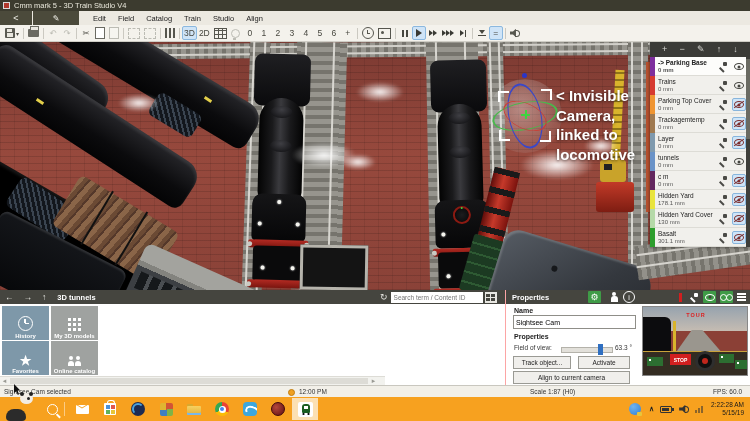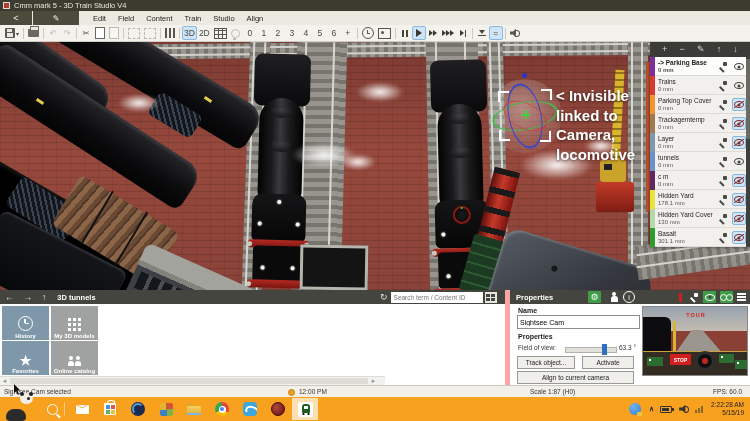--- a/index.html
+++ b/index.html
@@ -165,21 +165,21 @@
      repeating-linear-gradient(0deg,transparent 0 3px,#9fa2a0 3px 5px),
      repeating-linear-gradient(90deg,transparent 0 3px,#9fa2a0 3px 5px),#fff}
   .tstar{font-size:13px;line-height:13px;margin-bottom:1px}
   .tpeople{display:flex;gap:1px;margin-bottom:2px}
   .tp{width:6px;height:10px;position:relative}
   .tp::before{content:"";position:absolute;left:1px;top:0;width:4px;height:4px;background:#fff;border-radius:50%}
   .tp::after{content:"";position:absolute;left:0;top:4.5px;width:6px;height:5px;background:#fff;border-radius:3px 3px 0 0}
   #hscroll{position:absolute;left:0;top:86px;width:385px;height:9px;background:#f2f2ee;border-top:1px solid #dddcd6;box-sizing:border-box}
   #hscroll .arr{position:absolute;top:0;width:9px;height:8px;color:#9a9a94;font-size:7px;display:flex;align-items:center;justify-content:center}
   #hscroll .thumb{position:absolute;left:10px;top:1px;width:358px;height:6px;background:#dddcd6}
-  #props{position:absolute;left:505px;top:290px;width:135px;height:95px;background:#fff;border-left:5px solid #fca5a5;box-sizing:border-box;z-index:5}
+  #props{position:absolute;left:505px;top:290px;width:135px;height:95px;background:#fff;border-left:1px solid #fca5a5;box-sizing:border-box;z-index:5}
   .greenbox{width:13px;height:12px;background:#3f9b47;display:flex;align-items:center;justify-content:center;color:#fff;font-size:9px;border-radius:1px}
   .person{width:8px;height:11px;position:relative;margin:0 5px}
   .person::before{content:"";position:absolute;left:2px;top:0;width:4px;height:4px;background:#fff;border-radius:50%}
   .person::after{content:"";position:absolute;left:0.5px;top:4.5px;width:7px;height:6px;background:#fff;border-radius:3px 3px 0 0}
   .infoic{width:10px;height:10px;border:1px solid #fff;border-radius:50%;color:#fff;font-size:7px;display:flex;align-items:center;justify-content:center}
   .plabel{position:absolute;font-size:7px;font-weight:bold;color:#222}
   #nameinput{position:absolute;left:7px;top:25px;width:117px;height:12px;border:1px solid #8f8e88;font-size:7px;padding:0 2px;font-family:"Liberation Sans",sans-serif}
   .fovlabel{position:absolute;left:8px;top:54px;font-size:6.5px;color:#333}
   .slider{position:absolute;left:55px;top:57px;width:50px;height:4px;background:#e2e0da;border:1px solid #b4b2aa}
   .slthumb{position:absolute;left:36px;top:-4px;width:5px;height:11px;background:#2f6fc1}
@@ -270,21 +270,21 @@
 
 <div id="menubar">
   <span class="mbtn" id="mback">
       <span>&lt;</span>
     </span>
   <span class="mbtn" id="medit">
       <span>✎</span>
     </span>
   <span class="mitem">Edit</span>
   <span class="mitem">Field</span>
-  <span class="mitem">Content</span>
+  <span class="mitem">Catalog</span>
   <span class="mitem">Train</span>
   <span class="mitem">Studio</span>
   <span class="mitem">Align</span>
 </div>
 
 <div id="toolbar">
   <span class="t">
       <span class="floppy"></span>
       <span class="caret">▾</span>
     </span>
@@ -478,22 +478,22 @@
     <span class="gz-cb tl"></span>
     <span class="gz-cb tr"></span>
     <span class="gz-cb bl"></span>
     <span class="gz-cb br"></span>
     <span class="gz-cross"></span>
     <span class="gz-dot"></span>
   </div>
 
   <div class="annot">
     <div>&lt; Invisible</div>
+    <div>Camera,</div>
     <div>linked to</div>
-    <div>Camera,</div>
     <div>locomotive</div>
   </div>
 </div>
 
 <div id="layers">
   <div class="lhead">
     <span>+</span>
     <span>−</span>
     <span>✎</span>
     <span>↑</span>

